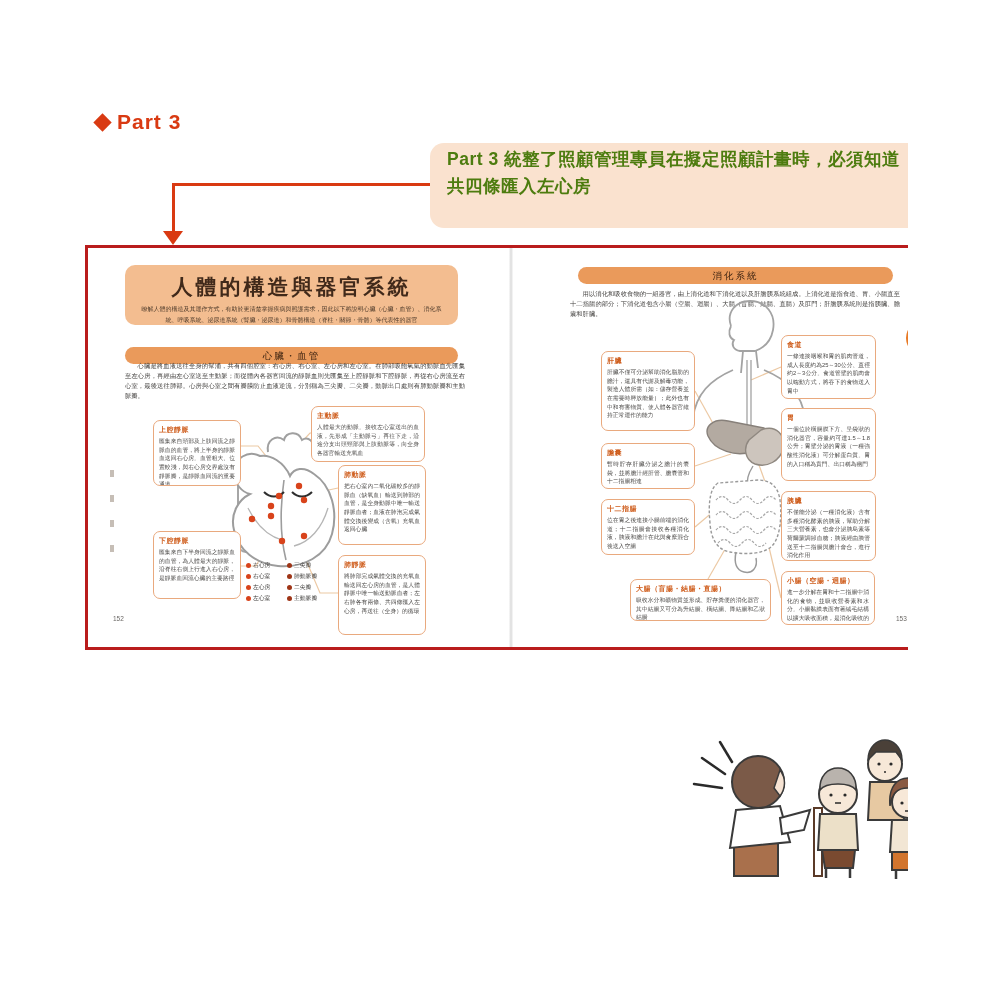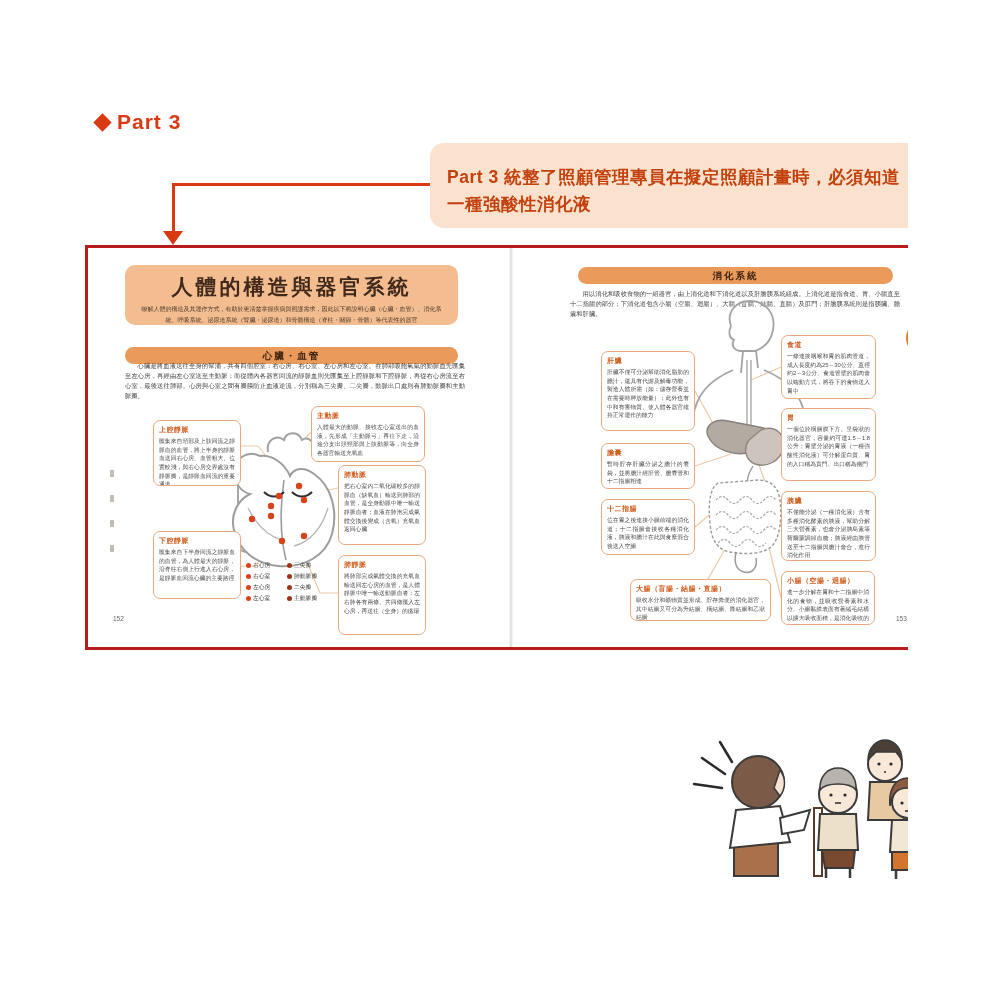--- a/index.html
+++ b/index.html
@@ -5,36 +5,36 @@
   * { margin:0; padding:0; box-sizing:border-box; }
   html,body { width:1000px; height:1000px; background:#fff; }
   body { font-family:"Liberation Sans","DejaVu Sans",sans-serif; position:relative; }
   .canvas { position:absolute; left:0; top:0; width:908px; height:1000px; background:#fff; overflow:hidden; }
 
   
   .part-header { position:absolute; left:96px; top:110px; display:flex; align-items:center; color:#d93a12; font-weight:bold; font-size:21px; letter-spacing:1px; }
   .diamond { width:13px; height:13px; background:#d93a12; transform:rotate(45deg); margin-right:8px; }
 
   
-  .callout { position:absolute; left:430px; top:143px; width:500px; height:85px; background:#fae2cf; border-radius:14px; padding:21px 17px; font-size:17.5px; font-weight:bold; color:#c2410c; line-height:1.55; letter-spacing:0.5px; }
+  .callout { position:absolute; left:430px; top:143px; width:500px; height:85px; background:#fae2cf; border-radius:14px; padding:3px 17px; font-size:17.5px; font-weight:bold; color:#4d7c0f; line-height:1.55; letter-spacing:0.5px; }
 
   
   .arrow-h { position:absolute; left:172px; top:183px; width:259px; height:3px; background:#d93a12; }
   .arrow-v { position:absolute; left:172px; top:183px; width:3px; height:50px; background:#d93a12; }
   .arrow-head { position:absolute; left:163px; top:231px; width:0; height:0; border-left:10px solid transparent; border-right:10px solid transparent; border-top:14px solid #d93a12; }
 
   
   .spread { position:absolute; left:85px; top:245px; width:847px; height:405px; background:#fff; border:3px solid #b91c1c; overflow:hidden; }
   .seam { position:absolute; left:421px; top:0; width:4px; height:100%; background:linear-gradient(to right, rgba(0,0,0,0.02), rgba(0,0,0,0.14), rgba(0,0,0,0.02)); }
 
   .title-box { position:absolute; left:37px; top:17px; width:333px; height:60px; background:#f3bd90; border-radius:10px; text-align:center; padding-top:8px; }
   .title-box .t { font-size:21px; font-weight:bold; color:#40291a; letter-spacing:3px; }
   .title-box .s { font-size:6px; color:#4d3a2a; line-height:1.8; margin-top:3px; padding:0 16px; }
 
-  .pill { position:absolute; height:17px; background:#ea9a5b; border-radius:9px; text-align:center; font-size:9.5px; font-weight:bold; color:#3d2310; line-height:17px; letter-spacing:2px; }
+  .pill { position:absolute; height:17px; background:#ea9a5b; border-radius:9px; text-align:center; font-size:9.5px; font-weight:normal; color:#3d2310; line-height:17px; letter-spacing:2px; }
   .pill-heart { left:37px; top:99px; width:333px; }
   .pill-dig { left:490px; top:19px; width:315px; }
 
   .para { position:absolute; font-size:6.3px; color:#3f3d3b; line-height:1.6; text-align:justify; text-indent:2em; }
   .para-heart { left:37px; top:113px; width:340px; }
   .para-dig { left:482px; top:41px; width:330px; }
 
   .obox { position:absolute; background:#fff; border:1px solid #e9a97e; border-radius:7px; padding:4px 5px; overflow:hidden; }
   .obox-t { font-size:7px; font-weight:bold; color:#cf5d1c; margin-bottom:2px; letter-spacing:0.5px; }
   .obox-b { font-size:5.8px; color:#4c4a48; line-height:1.5; text-align:justify; }
@@ -71,21 +71,21 @@
     <span class="diamond"></span>
     <span>Part 3</span>
   </div>
 
   <div class="arrow-h"></div>
   <div class="arrow-v"></div>
   <div class="arrow-head"></div>
 
   <div class="callout">
     <span>Part 3 統整了照顧管理專員在擬定照顧計畫時，必須知道</span><br>
-    <span>一種強酸性消化液</span>
+    <span>共四條匯入左心房</span>
   </div>
 
   <div class="spread">
 
     <div class="edge-marks">
         <i></i>
         <i></i>
         <i></i>
         <i></i>
       </div>

